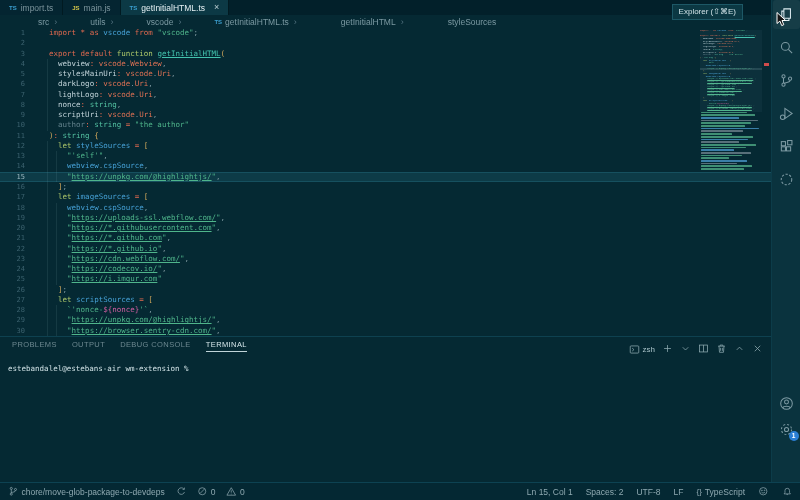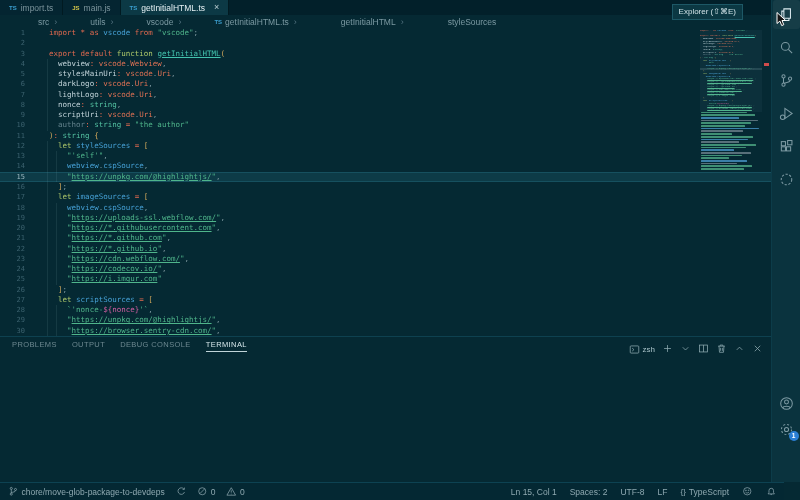--- a/index.html
+++ b/index.html
@@ -75,21 +75,21 @@
       display:flex;flex-direction:column;align-items:center;}
   .act{width:27px;height:29px;display:flex;align-items:center;justify-content:center;
       color:#7d9aa3;margin-bottom:4px;position:relative;}
   .act.active{color:#dcebf0;background:rgba(255,255,255,0.05);border-radius:3px;}
   .act-bottom{margin-top:auto;display:flex;flex-direction:column;align-items:center;margin-bottom:40px;}
   .act-bottom .act{height:26px;margin-bottom:0;}
   .badge{position:absolute;right:1px;bottom:1px;background:#2b7fd4;color:#fff;border-radius:50%;
       width:10px;height:10px;font-size:6.5px;line-height:10px;text-align:center;font-weight:bold;}
 
   
-  .statusbar{position:absolute;left:0;right:16px;bottom:0;height:18px;background:#042833;
+  .statusbar{position:absolute;left:0;right:0;bottom:0;height:18px;background:#042833;
       border-top:1px solid #0d4252;display:flex;align-items:center;font-size:8.5px;
       color:#8fa9b1;padding:0 8px;box-sizing:border-box;}
   .sitem{display:flex;align-items:center;gap:3px;margin-right:11px;white-space:nowrap;}
   .sright{margin-left:auto;display:flex;align-items:center;}
   .sright .sitem{margin-right:0;margin-left:13px;}
   .sbraces{font-size:8px;color:#8fa9b1;}
 
   
   .tooltip{position:absolute;top:4px;right:57px;height:14px;line-height:14px;background:#0b3843;
       border:1px solid #1d5866;color:#cfe0e5;font-size:8px;padding:0 6px;z-index:6;white-space:nowrap;}
@@ -284,20 +284,23 @@
                   <path d="M4 10l4-4 4 4"></path>
                 </svg>
               </span></span>
             <span><span class="icn">
                 <svg width="11" height="11" viewBox="0 0 16 16" fill="none" stroke="currentColor" stroke-width="1.1">
                   <path d="M4 4l8 8M12 4l-8 8"></path>
                 </svg>
               </span></span>
           </span>
         </div>
+      <div class="term">
+        <span>estebandalel@estebans-air wm-extension %</span>
+      </div>
     </div>
   </div>
   <div class="actbar" id="actbar">
       <div class="act active">
         <span class="icn">
           <svg width="15" height="15" viewBox="0 0 16 16" fill="none" stroke="currentColor" stroke-width="1.1">
             <path d="M5.2 2h7v10h-7z"></path>
             <path d="M5.2 4.4H3v10h7.6v-2.4"></path>
           </svg>
         </span>

